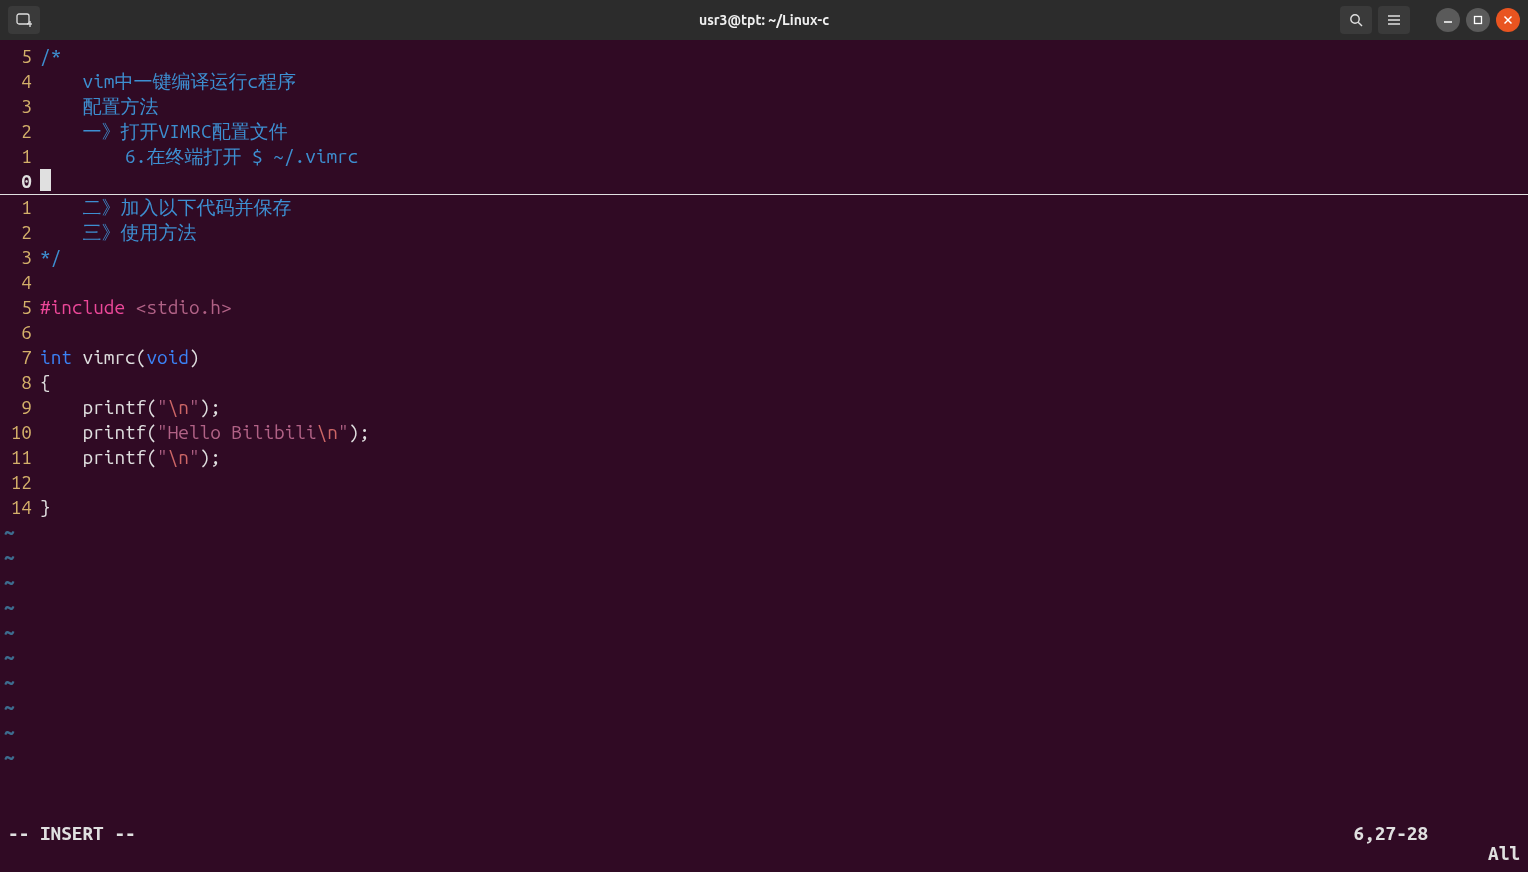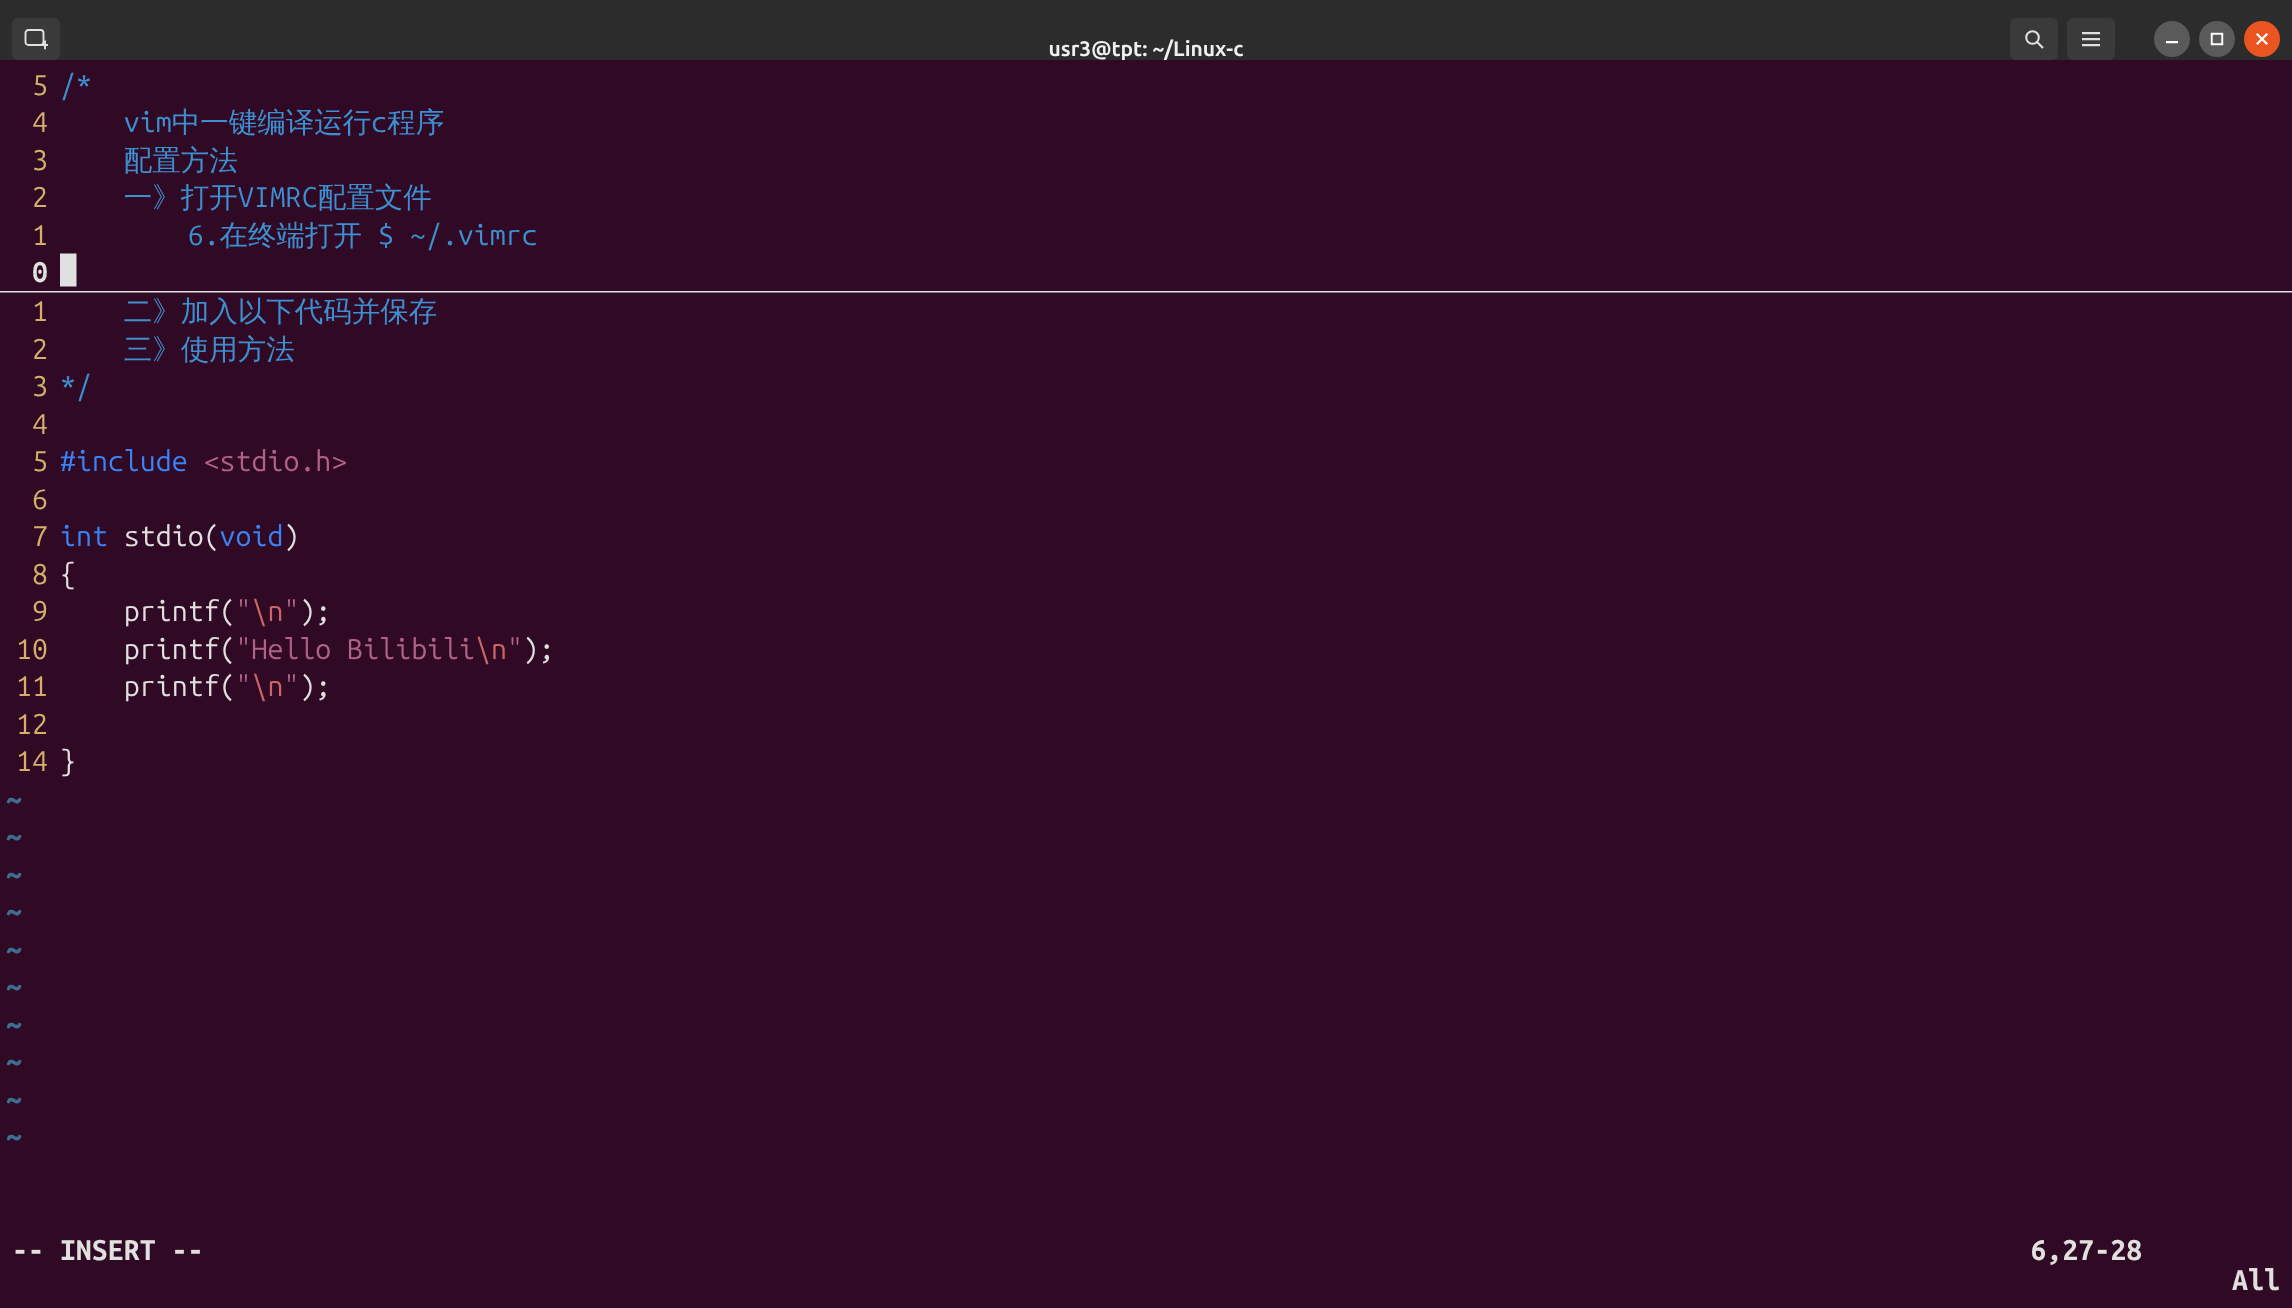--- a/index.html
+++ b/index.html
@@ -8,21 +8,21 @@
       background: #1a1a1a;
       color: #e0e0e0;
       width: 1528px;
       height: 872px;
       overflow: hidden;
     }
     .titlebar {
       height: 40px;
       background: #2c2c2c;
       display: flex;
-      align-items: flex-end;
+      align-items: center;
       padding: 0 8px;
       position: relative;
     }
     .titlebar-left {
       display: flex;
       align-items: center;
       gap: 4px;
     }
     .titlebar-btn {
       width: 32px;
@@ -86,21 +86,21 @@
       flex-shrink: 0;
     }
     .gutter.relzero {
       color: #e0e0e0;
       font-weight: bold;
     }
     .content {
       flex: 1;
     }
     .c-comment { color: #3d8fd1; }
-    .c-preproc { color: #3b82f6; }
+    .c-preproc { color: #ec4899; }
     .c-include-path { color: #b16286; }
     .c-type { color: #3b82f6; }
     .c-func { color: #e0e0e0; }
     .c-paren { color: #e0e0e0; }
     .c-string { color: #b16286; }
     .c-escape { color: #cc6666; }
     .c-number { color: #b16286; }
     .c-keyword { color: #d4b06a; }
     .tilde {
       padding-left: 4px;
@@ -233,21 +233,21 @@
     <span class="content"><span class="c-preproc">#include </span><span class="c-include-path">&lt;stdio.h&gt;</span></span>
   </div>
 
   <div class="line">
     <span class="gutter">6</span>
     <span class="content"></span>
   </div>
 
   <div class="line">
     <span class="gutter">7</span>
-    <span class="content"><span class="c-type">int</span><span> </span><span class="c-func">stdio</span><span class="c-paren">(</span><span class="c-type">void</span><span class="c-paren">)</span></span>
+    <span class="content"><span class="c-type">int</span><span> </span><span class="c-func">vimrc</span><span class="c-paren">(</span><span class="c-type">void</span><span class="c-paren">)</span></span>
   </div>
 
   <div class="line">
     <span class="gutter">8</span>
     <span class="content">{</span>
   </div>
 
   <div class="line">
     <span class="gutter">9</span>
     <span class="content"><span>    </span><span class="c-func">printf</span><span class="c-paren">(</span><span class="c-string">"</span><span class="c-escape">\n</span><span class="c-string">"</span><span class="c-paren">);</span></span>

